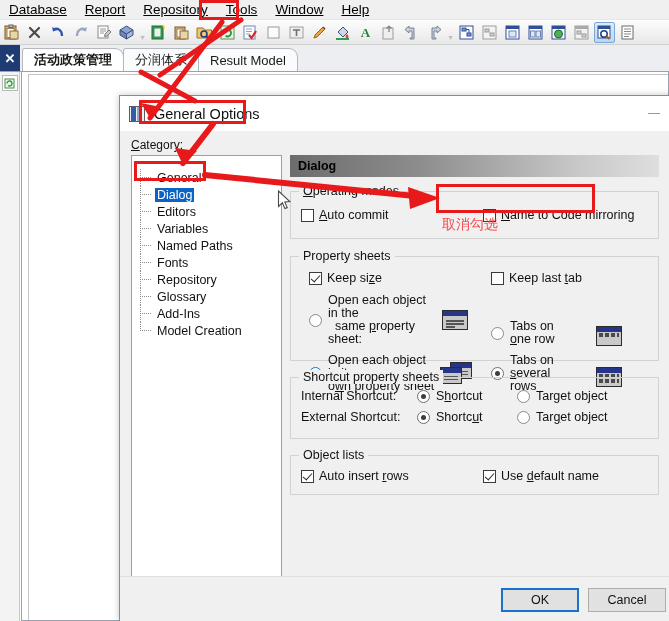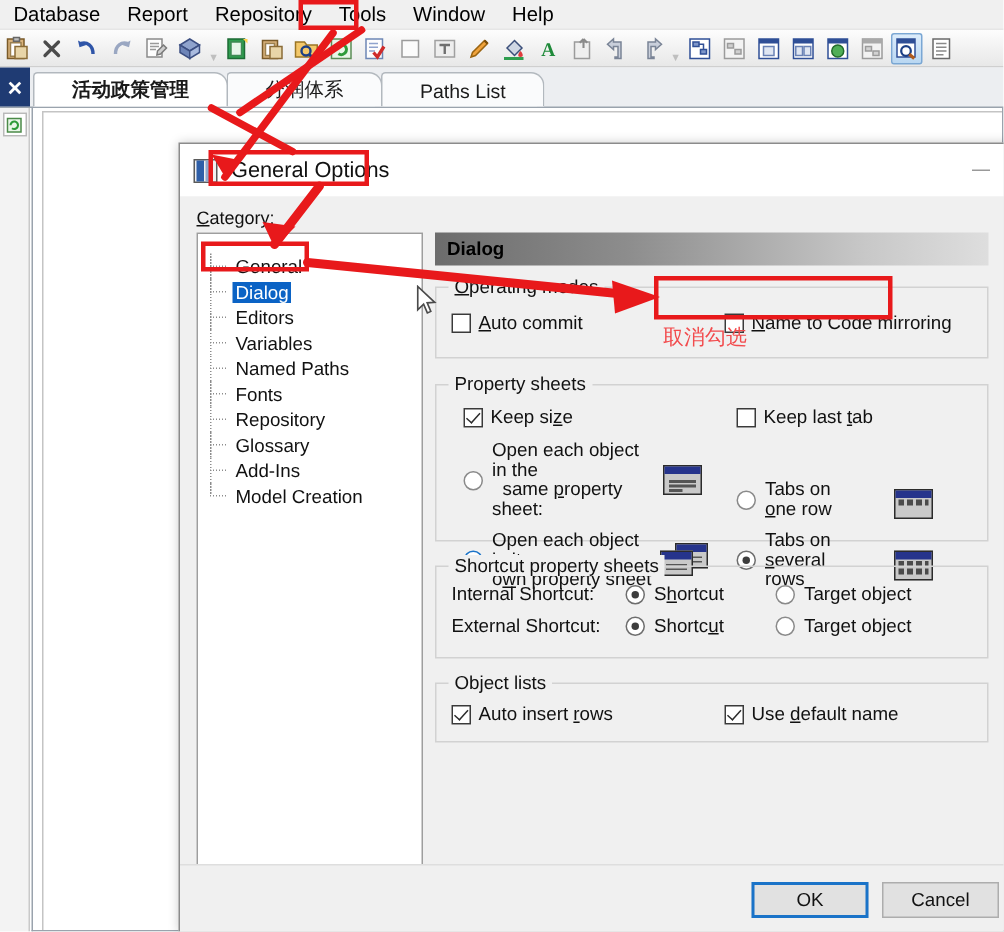--- a/index.html
+++ b/index.html
@@ -21,20 +21,21 @@
     position: absolute; left: 0; top: 0; width: 669px; height: 20px;
     background: #f0f0f0;
     display: flex; align-items: center;
     font-size: 13.5px; color: #000;
     border-bottom: 1px solid #e6e6e6;
   }
   .menu-item {
     padding: 2px 9px 3px 9px;
     white-space: nowrap;
     line-height: 15px;
+    text-decoration: underline;
   }
 
   
   .toolbar {
     position: absolute; left: 0; top: 20px; width: 669px; height: 25px;
     background: linear-gradient(to bottom,#fdfdfd 0%,#f1f1f1 55%,#e8e8e8 100%);
     border-bottom: 1px solid #cfcfcf;
     display: flex; align-items: center;
   }
   .tb-group { display: flex; align-items: center; height: 100%; }
@@ -63,21 +64,21 @@
     border-bottom: 1px solid #9aa3ad;
   }
   .closebox {
     position: absolute; left: 0; top: 0; width: 20px; height: 26px;
     background: #1f3b73; color: #fff;
     display: flex; align-items: center; justify-content: center;
     font-size: 13px; font-weight: bold;
   }
   .tabs { position: absolute; left: 22px; top: 3px; display: flex; align-items: flex-end; }
   .tab {
-    height: 23px; padding: 0 25px;
+    height: 23px; padding: 0 11px;
     display: flex; align-items: center;
     font-size: 13px; color: #1a1a1a;
     background: #fafbfc;
     border: 1px solid #b2b8be;
     border-bottom: none;
     border-radius: 3px 9px 0 0;
     margin-right: -1px;
   }
   .tab.active { font-weight: bold; background: #ffffff; }
   .tab.cn { font-family: "DejaVu Sans", sans-serif; font-size: 13px; }
@@ -467,21 +468,21 @@
           </svg>
       </div>
     </div>
   </div>
 
   <div class="tabzone">
     <div class="closebox">✕</div>
     <div class="tabs">
       <div class="tab active cn">活动政策管理</div>
       <div class="tab cn">分润体系</div>
-      <div class="tab">Paths List</div>
+      <div class="tab">Result Model</div>
     </div>
   </div>
 
   <div class="leftrail">
     <div class="mini">
       <svg width="11" height="11" viewBox="0 0 11 11">
           <rect x="1" y="1" width="9" height="9" fill="#e9f6e8" stroke="#4b8a48"></rect>
           <path d="M3 5.5 a2.5 2.5 0 1 1 1 2" stroke="#2e9b3a" stroke-width="1.4" fill="none"></path>
         </svg>
     </div>

